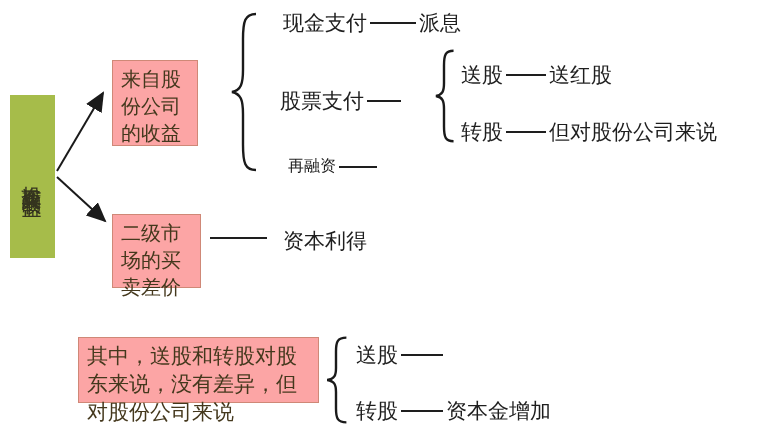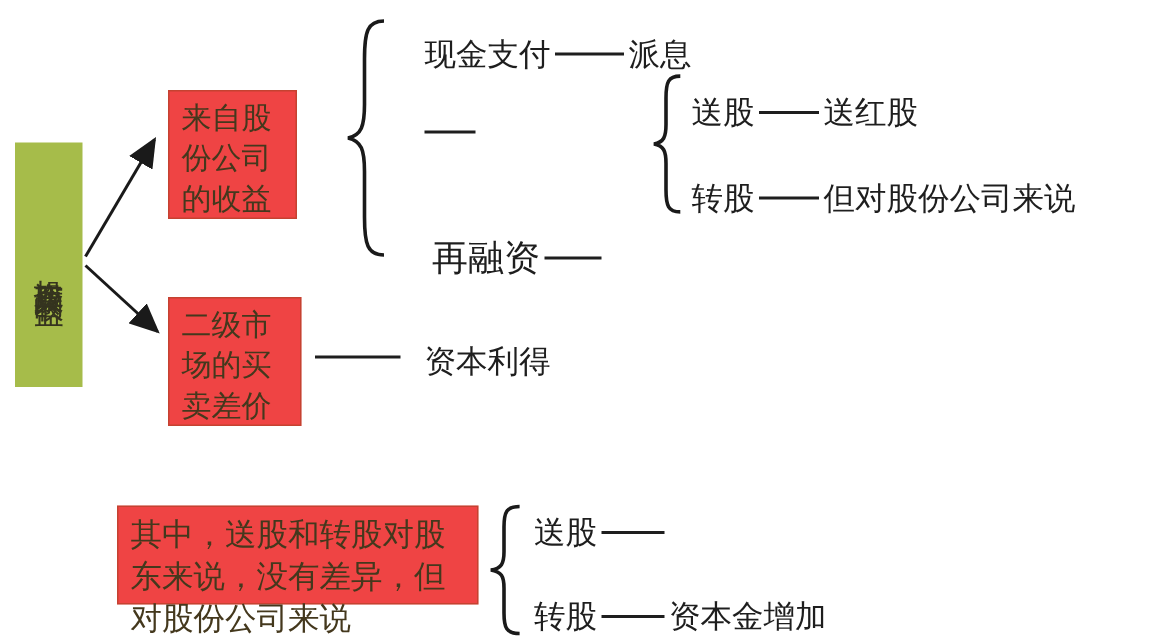--- a/index.html
+++ b/index.html
@@ -13,28 +13,28 @@
   .gbox{
     position:absolute;left:10px;top:95px;width:45px;height:163px;
     box-sizing:border-box;
     background:#A6BC4A;color:#35341f;
     writing-mode:vertical-rl;text-orientation:upright;
     font-size:20px;letter-spacing:2px;
     display:flex;align-items:center;justify-content:center;
   }
   .obox{
     position:absolute;box-sizing:border-box;
-    background:#ef4444;color:#44381d;
+    background:#fca5a5;color:#44381d;
     border:1px solid rgba(90,60,0,.28);
     font-size:20px;line-height:27px;
     padding:5px 8px;
     word-break:break-all;
   }
   #obox1{left:112px;top:60px;width:86px;height:86px;}
-  #obox2{left:112px;top:198px;width:89px;height:86px;}
+  #obox2{left:112px;top:214px;width:89px;height:74px;}
   #notebox{left:78px;top:337px;width:241px;height:66px;font-size:21px;line-height:28px;padding:4px 8px;}
   .row{
     position:absolute;display:flex;align-items:center;
     font-size:21px;color:#1e1e1e;white-space:nowrap;
   }
   .dash{display:inline-block;height:0;border-top:2px solid #1e1e1e;margin:0 3px;}
   .hline{position:absolute;height:0;border-top:2px solid #1e1e1e;}
   svg.overlay{position:absolute;left:0;top:0;pointer-events:none;}
   svg.brace{position:absolute;}
   svg.brace path{stroke:#1a1a1a;stroke-width:2.4;fill:none;vector-effect:non-scaling-stroke;}
@@ -63,47 +63,48 @@
   </div>
 
   <div class="obox" id="obox2">
     <span>二级市场的买卖差价</span>
   </div>
 
   <svg class="brace" style="left:228px;top:11px;" width="30" height="162" viewBox="0 0 30 160" preserveAspectRatio="none">
     <path d="M28,3 C17,3 15,10 15,28 L15,58 C15,72 13,78 4,80 C13,82 15,88 15,102 L15,132 C15,150 17,157 28,157"></path>
   </svg>
 
-  <div class="row" style="left:283px;top:22px;">
+  <div class="row" style="left:283px;top:9px;">
     <span>现金支付</span>
     <span class="dash" style="width:46px;"></span>
     <span>派息</span>
   </div>
 
   <div class="row" style="left:280px;top:87px;">
+    <span>股票支付</span>
     <span class="dash" style="width:34px;"></span>
   </div>
 
   <svg class="brace" style="left:433px;top:49px;" width="22" height="94" viewBox="0 0 30 160" preserveAspectRatio="none">
     <path d="M28,3 C17,3 15,10 15,28 L15,58 C15,72 13,78 4,80 C13,82 15,88 15,102 L15,132 C15,150 17,157 28,157"></path>
   </svg>
 
   <div class="row" style="left:461px;top:61px;">
     <span>送股</span>
     <span class="dash" style="width:40px;"></span>
     <span>送红股</span>
   </div>
 
   <div class="row" style="left:461px;top:118px;">
     <span>转股</span>
     <span class="dash" style="width:40px;"></span>
     <span>但对股份公司来说</span>
   </div>
 
-  <div class="row" style="left:288px;top:156px;font-size:24px;text-align:center;">
+  <div class="row" style="left:288px;top:156px;font-size:16px;text-align:center;">
     <span>再融资</span>
     <span class="dash" style="width:38px;"></span>
   </div>
 
   <div class="hline" style="left:210px;top:237px;width:57px;"></div>
 
   <div class="row" style="left:283px;top:227px;align-items:flex-end;">
     <span>资本利得</span>
   </div>
 

